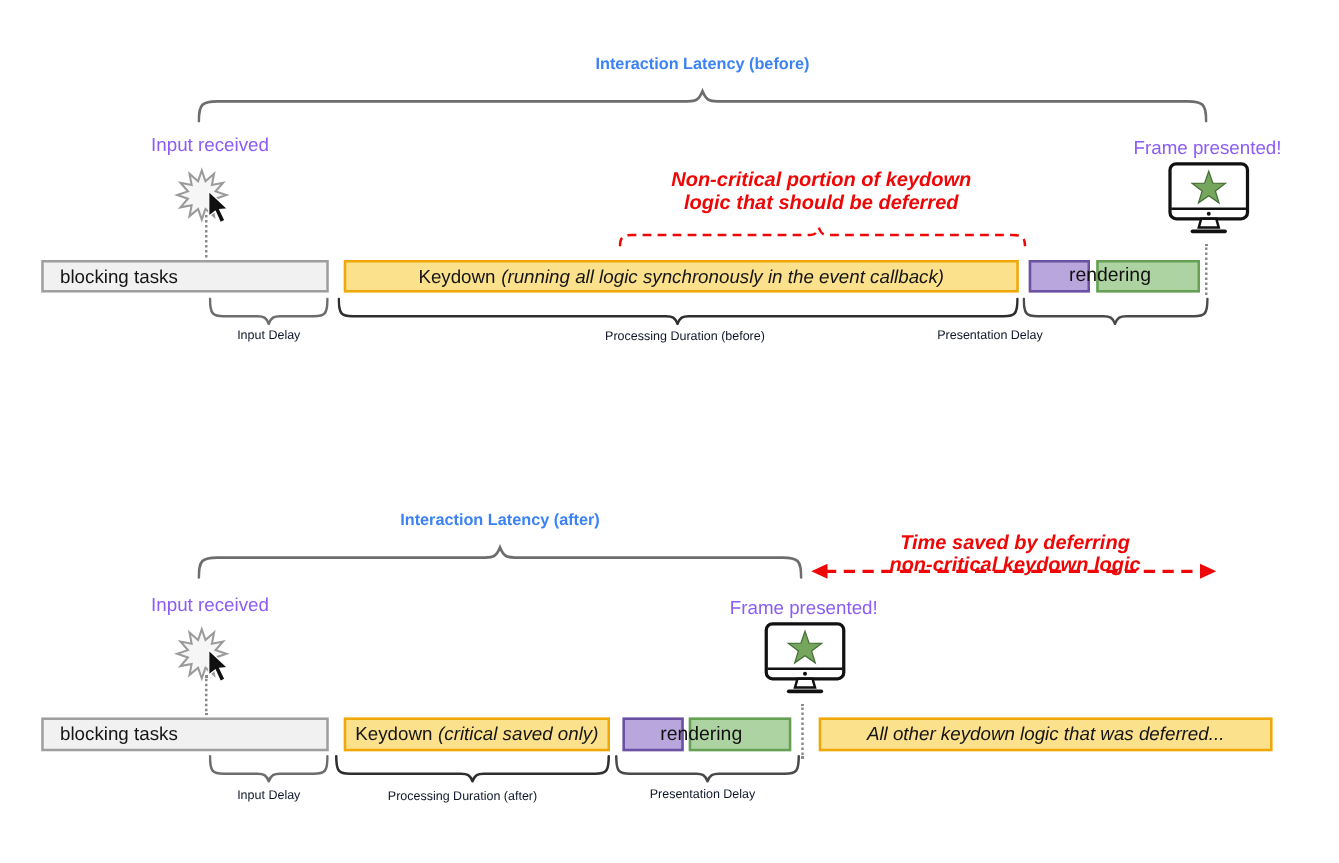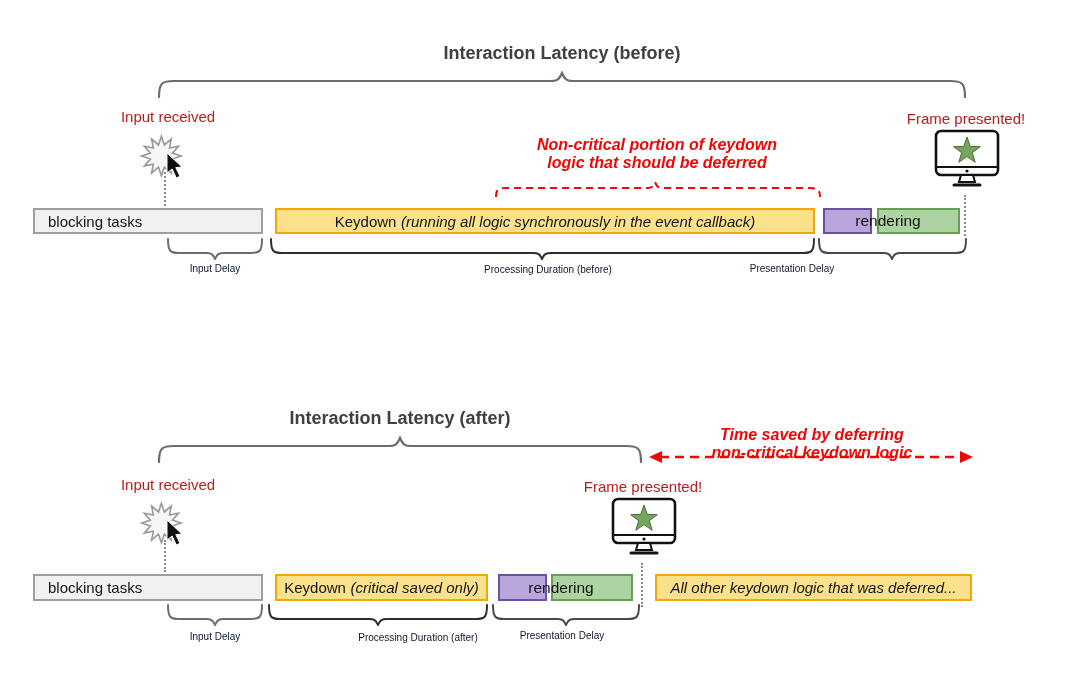--- a/index.html
+++ b/index.html
@@ -2,22 +2,22 @@
 <html><head>
 <meta charset="utf-8">
 <style>
   html,body{margin:0;padding:0;}
   body{
     width:1071px;height:690px;position:relative;background:#ffffff;overflow:hidden;
     font-family:"Liberation Sans","DejaVu Sans",sans-serif;color:#111;
   }
   .abs{position:absolute;}
   .ctr{transform:translateX(-50%);white-space:nowrap;}
-  .title{font-size:18px;font-weight:700;color:#404040;}
-  .small-label{font-size:15px;color:#b91c1c;}
+  .title{font-size:13px;font-weight:700;color:#3b82f6;}
+  .small-label{font-size:15px;color:#8b5cf6;}
   .dur-label{font-size:10px;color:#0f172a;}
   .red-note{
     color:#ee0707;font-weight:700;font-style:italic;font-size:16px;
     text-align:center;line-height:17.5px;
   }
   .bar{
     position:absolute;height:26px;box-sizing:border-box;border:2px solid;
     display:flex;align-items:center;font-size:15px;color:#151515;
   }
   .bar.tall{height:27px;}
@@ -141,29 +141,29 @@
 <div class="bar tall bar-gray" style="left:33px;top:574px;width:230px;">
   <span>blocking tasks</span>
 </div>
 <div class="bar tall bar-yellow" style="left:275px;top:574px;width:213px;">
   <span class="kd-prefix">Keydown</span>
   <span class="kd-detail">(critical saved only)</span>
 </div>
 <div class="bar tall bar-purple" style="left:498px;top:574px;width:49px;"></div>
 <div class="bar tall bar-green" style="left:551px;top:574px;width:82px;"></div>
 <div class="render-lbl" style="left:561px;top:575px;">rendering</div>
-<div class="bar tall bar-yellow" style="left:655px;top:574px;width:317px;">
+<div class="bar tall bar-yellow" style="left:655px;top:574px;width:363px;">
   <span class="deferred-txt">All other keydown logic that was deferred...</span>
 </div>
 
 <svg class="abs" style="left:167px;top:604px;" width="96" height="22" viewBox="0 0 96 22">
   <path d="M1,1 C1,13 3,15 12,15 L39,15 C44,15 46,16 48,21 C50,16 52,15 57,15 L84,15 C93,15 95,13 95,1" fill="none" stroke="#6d6d6d" stroke-width="2" stroke-linecap="round"></path>
 </svg>
 <svg class="abs" style="left:268px;top:604px;" width="220" height="22" viewBox="0 0 220 22">
   <path d="M1,1 C1,13 3,15 12,15 L101,15 C106,15 108,16 110,21 C112,16 114,15 119,15 L208,15 C217,15 219,13 219,1" fill="none" stroke="#2e2e2e" stroke-width="2" stroke-linecap="round"></path>
 </svg>
 <svg class="abs" style="left:492px;top:604px;" width="148" height="22" viewBox="0 0 148 22">
   <path d="M1,1 C1,13 3,15 12,15 L65,15 C70,15 72,16 74,21 C76,16 78,15 83,15 L136,15 C145,15 147,13 147,1" fill="none" stroke="#4a4a4a" stroke-width="2" stroke-linecap="round"></path>
 </svg>
 
 <div class="abs ctr dur-label" style="left:215px;top:631px;">Input Delay</div>
-<div class="abs ctr dur-label" style="left:370px;top:632px;margin-left:48px;">Processing Duration (after)</div>
+<div class="abs ctr dur-label" style="left:370px;top:632px;">Processing Duration (after)</div>
 <div class="abs ctr dur-label" style="left:562px;top:630px;">Presentation Delay</div>
 
 </body></html>

